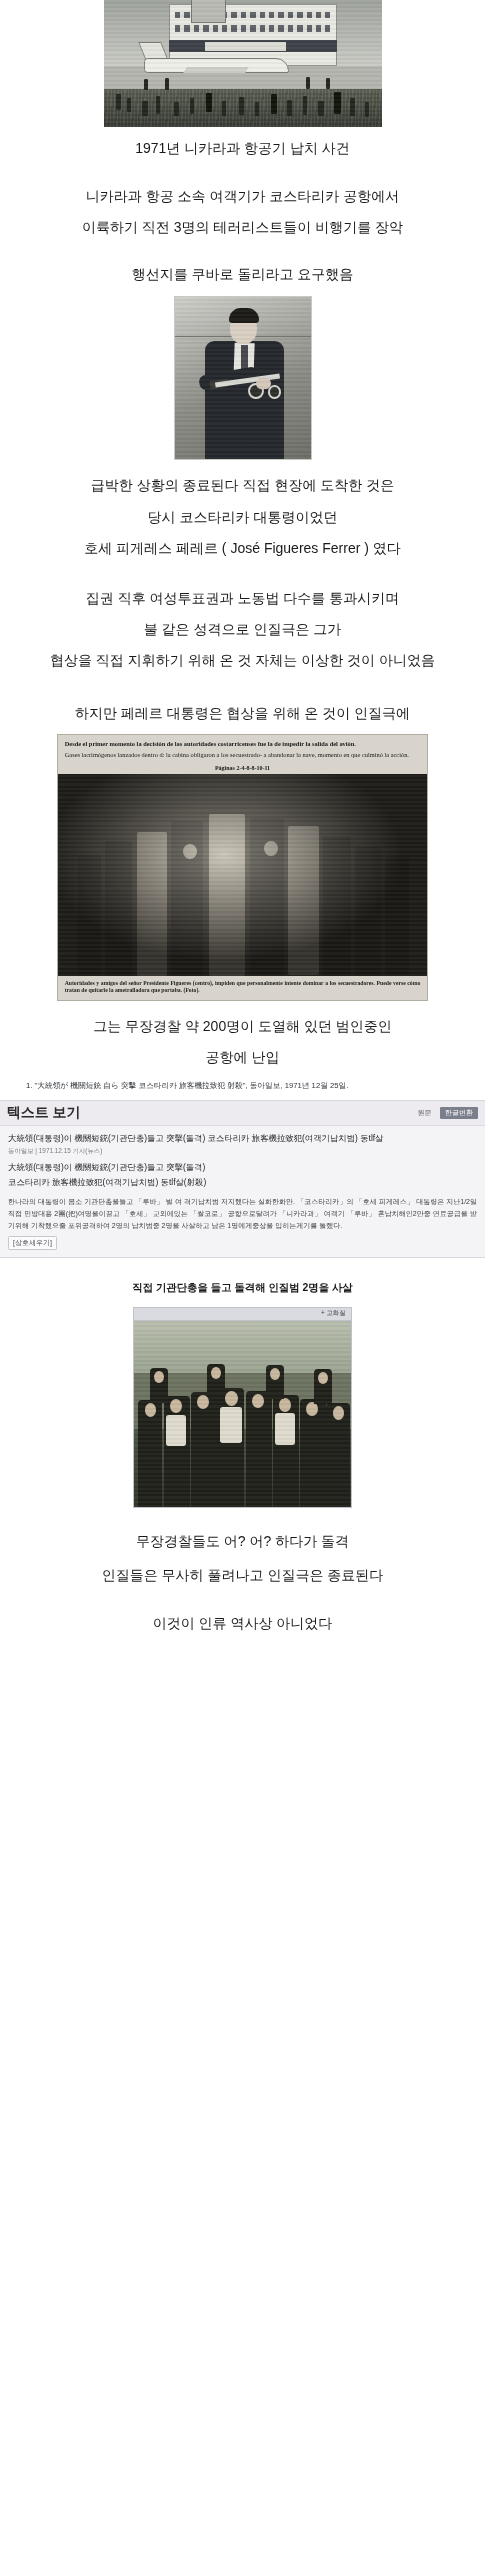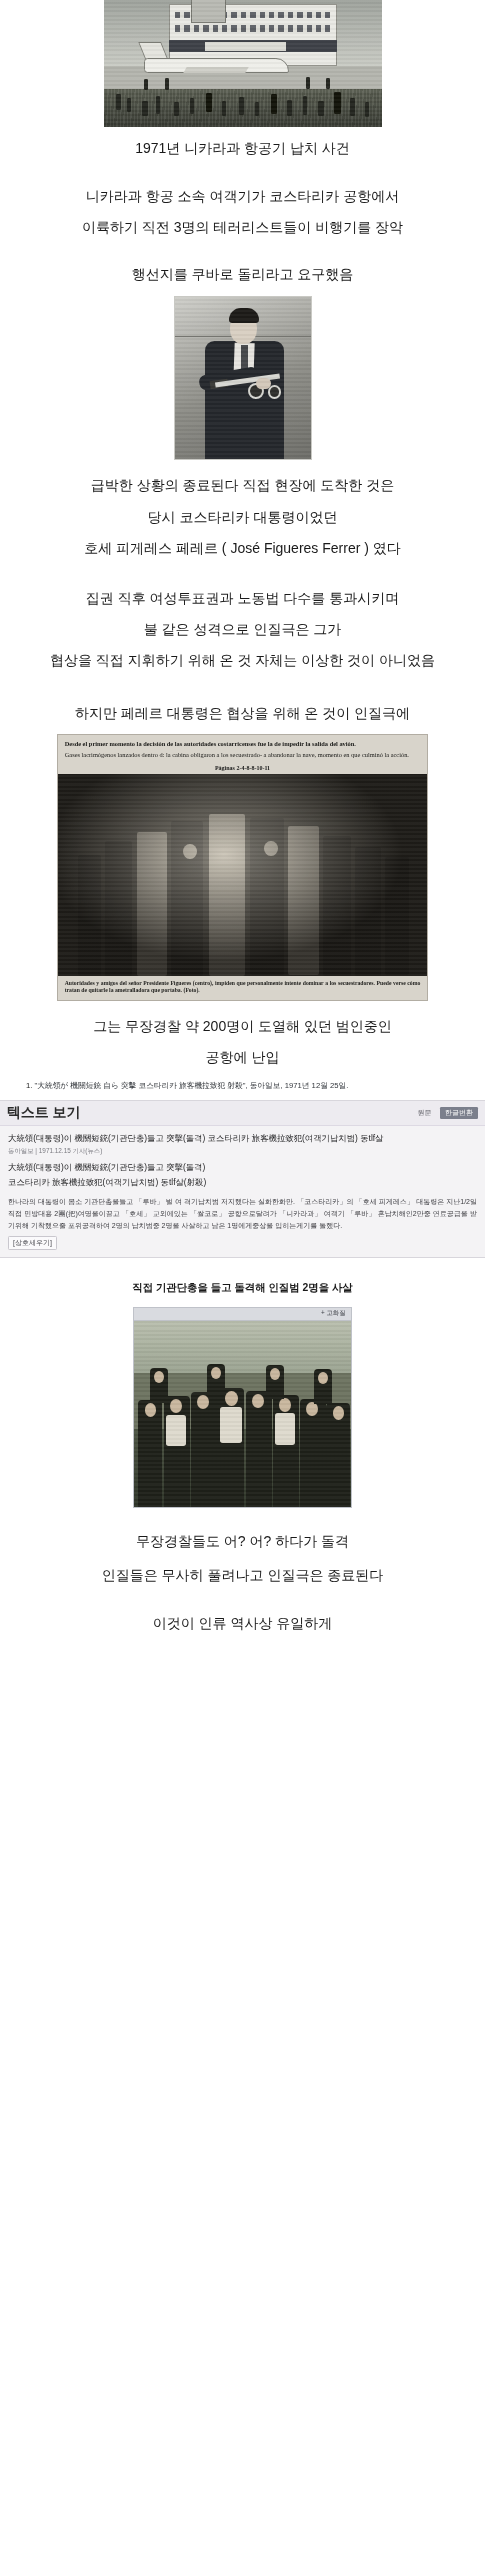--- a/index.html
+++ b/index.html
@@ -422,16 +422,16 @@
 
         <div class="grain"></div>
       </div>
     </div>
   </div>
 
   <div class="spacer-md"></div>
   <div class="caption">무장경찰들도 어? 어? 하다가 돌격</div>
   <div class="caption">인질들은 무사히 풀려나고 인질극은 종료된다</div>
   <div class="spacer-sm"></div>
-  <div class="caption tight">이것이 인류 역사상 유일하게</div>
+  <div class="caption tight">이것이 인류 역사상 아니었다</div>
 
 </div>
 
 
 </body></html>

